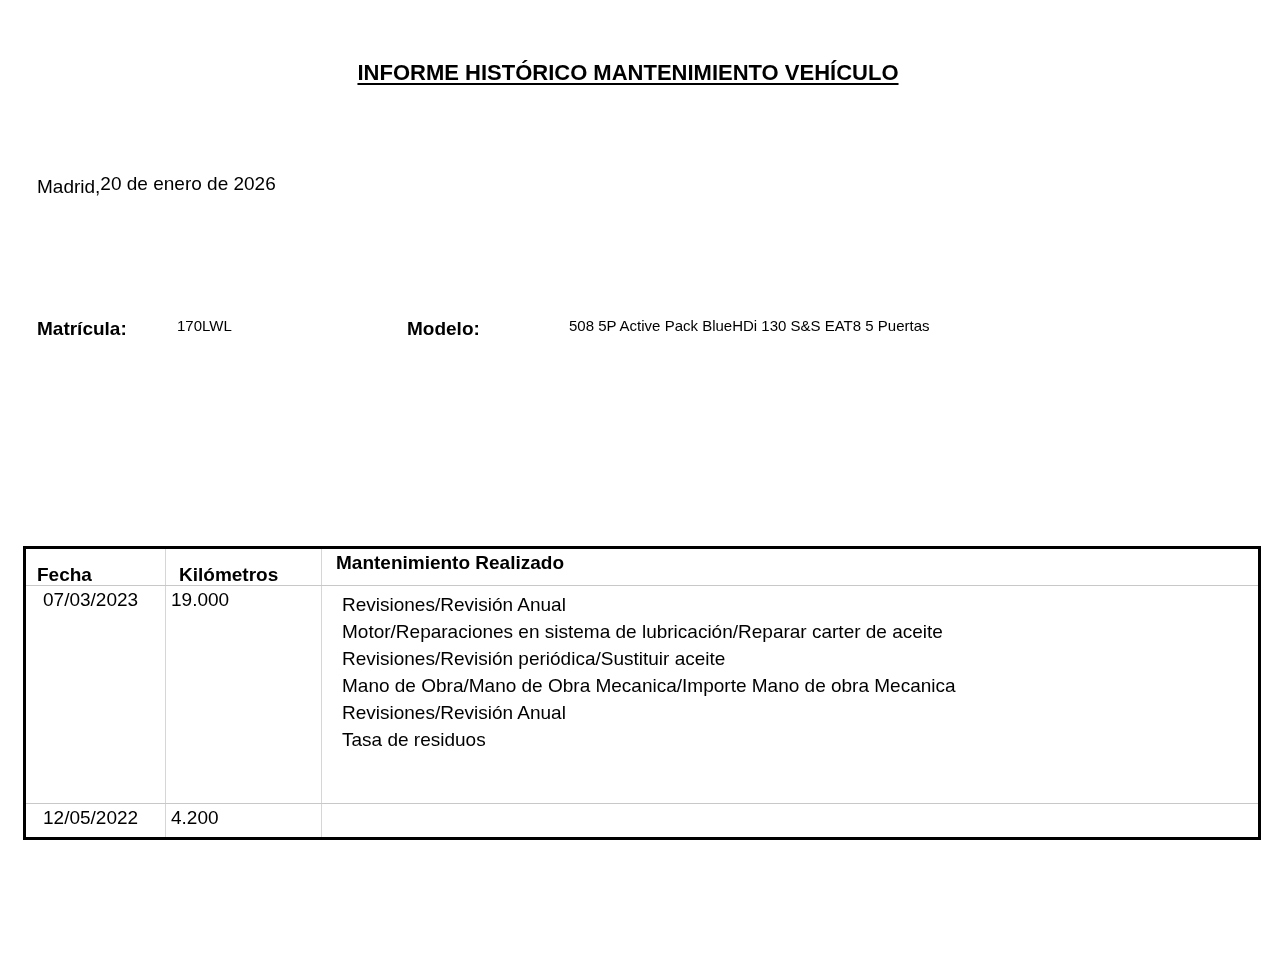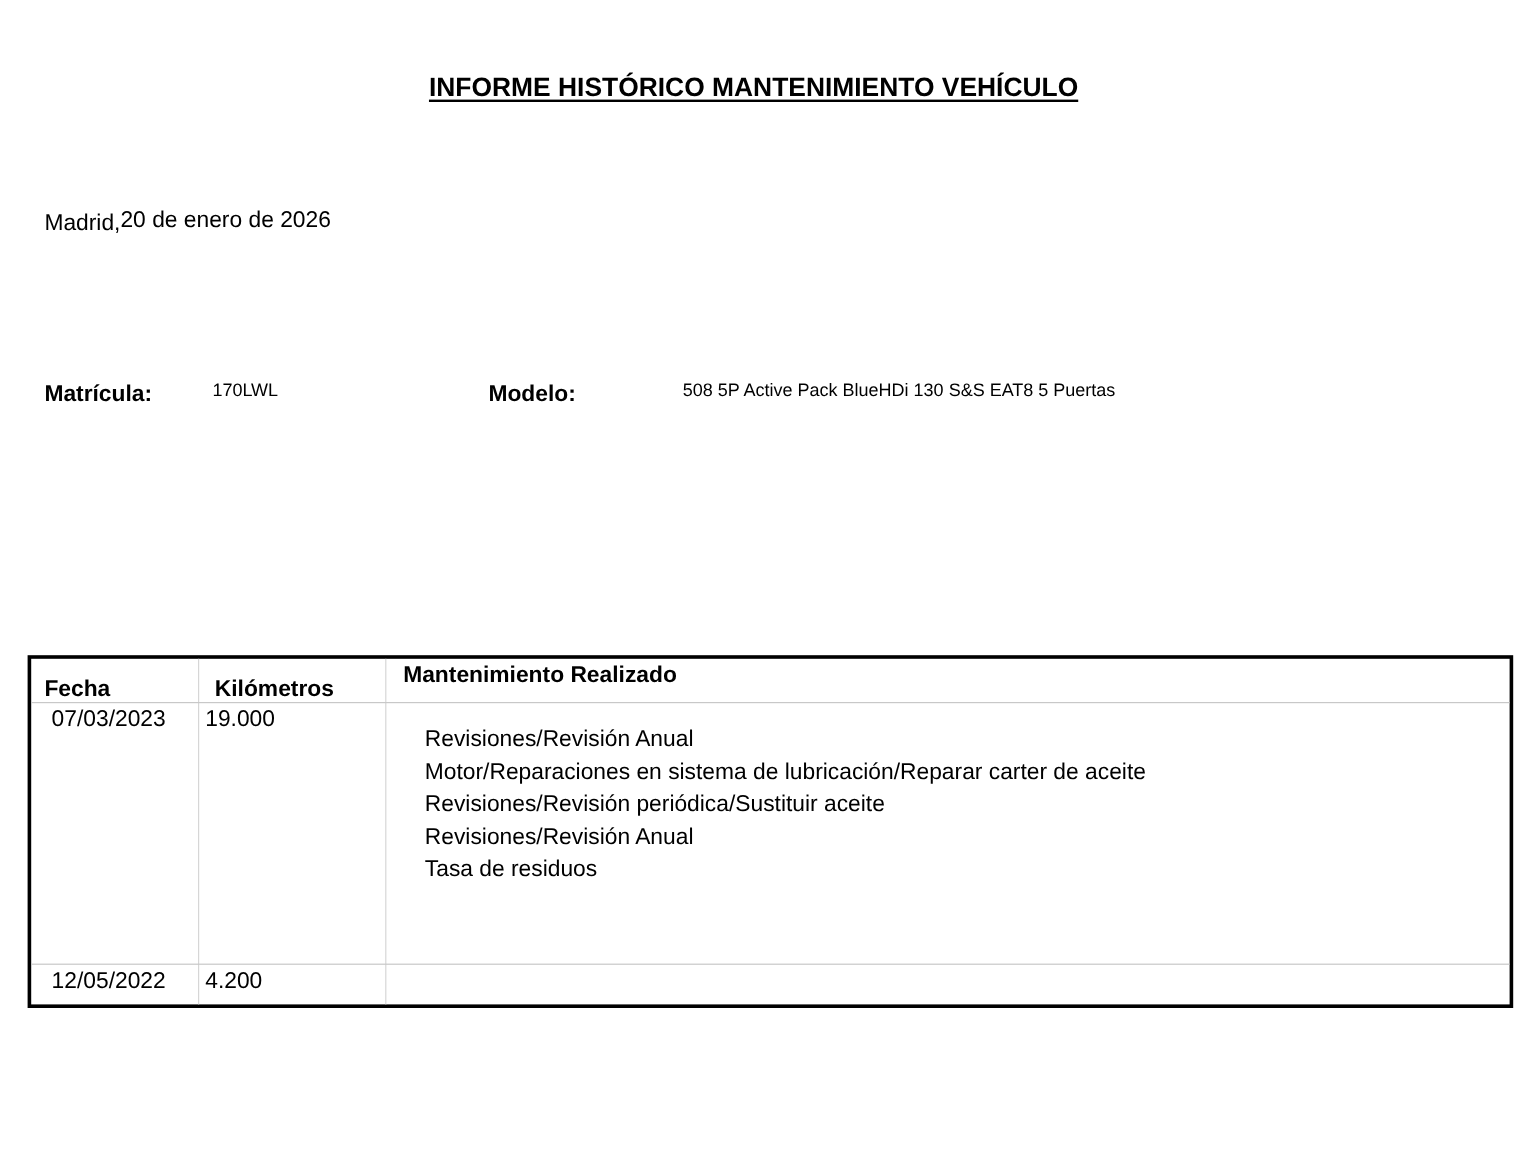--- a/index.html
+++ b/index.html
@@ -84,21 +84,21 @@
       position: absolute;
       font-size: 19px;
       line-height: 27px;
       white-space: nowrap;
     }
     .hdr { font-weight: bold; }
     .task-list {
       position: absolute;
       left: 312px;
       top: 38px;
-      margin: 16px;
+      margin: 4px;
       padding: 0;
       list-style: none;
     }
     .task-list li {
       font-size: 19px;
       line-height: 27.1px;
       white-space: nowrap;
     }
   </style>
 </head>
@@ -127,19 +127,20 @@
   <div class="cell hdr" style="left:11px; top:12px;">Fecha</div>
   <div class="cell hdr" style="left:153px; top:12px;">Kilómetros</div>
   <div class="cell hdr" style="left:310px; top:0;">Mantenimiento Realizado</div>
 
   <div class="cell" style="left:17px; top:37px;">07/03/2023</div>
   <div class="cell" style="left:145px; top:37px;">19.000</div>
   <ul class="task-list">
     <li>Revisiones/Revisión Anual</li>
     <li>Motor/Reparaciones en sistema de lubricación/Reparar carter de aceite</li>
     <li>Revisiones/Revisión periódica/Sustituir aceite</li>
+    <li>Mano de Obra/Mano de Obra Mecanica/Importe Mano de obra Mecanica</li>
     <li>Revisiones/Revisión Anual</li>
     <li>Tasa de residuos</li>
   </ul>
 
   <div class="cell" style="left:17px; top:255px;">12/05/2022</div>
   <div class="cell" style="left:145px; top:255px;">4.200</div>
 </div>
 
 </body></html>

